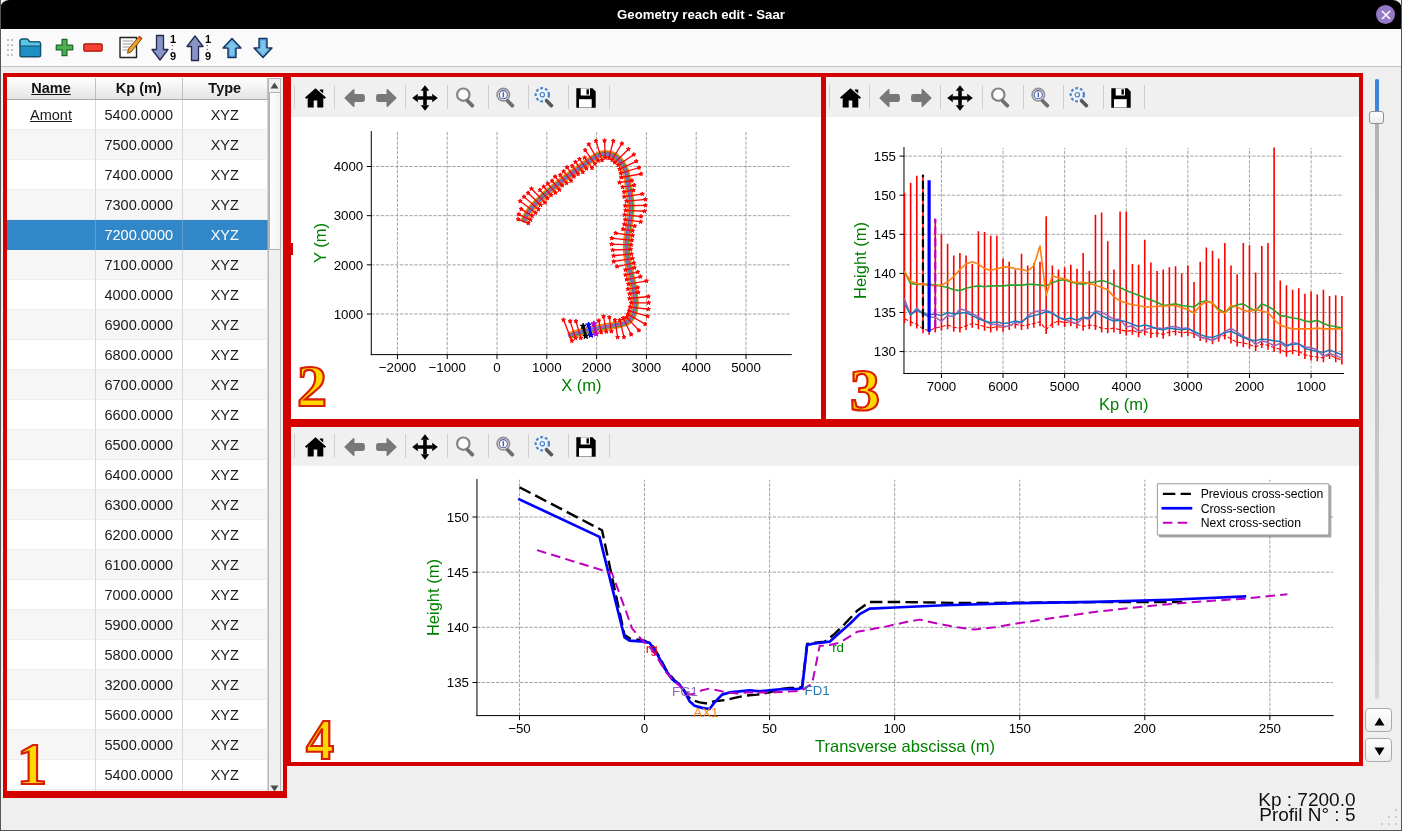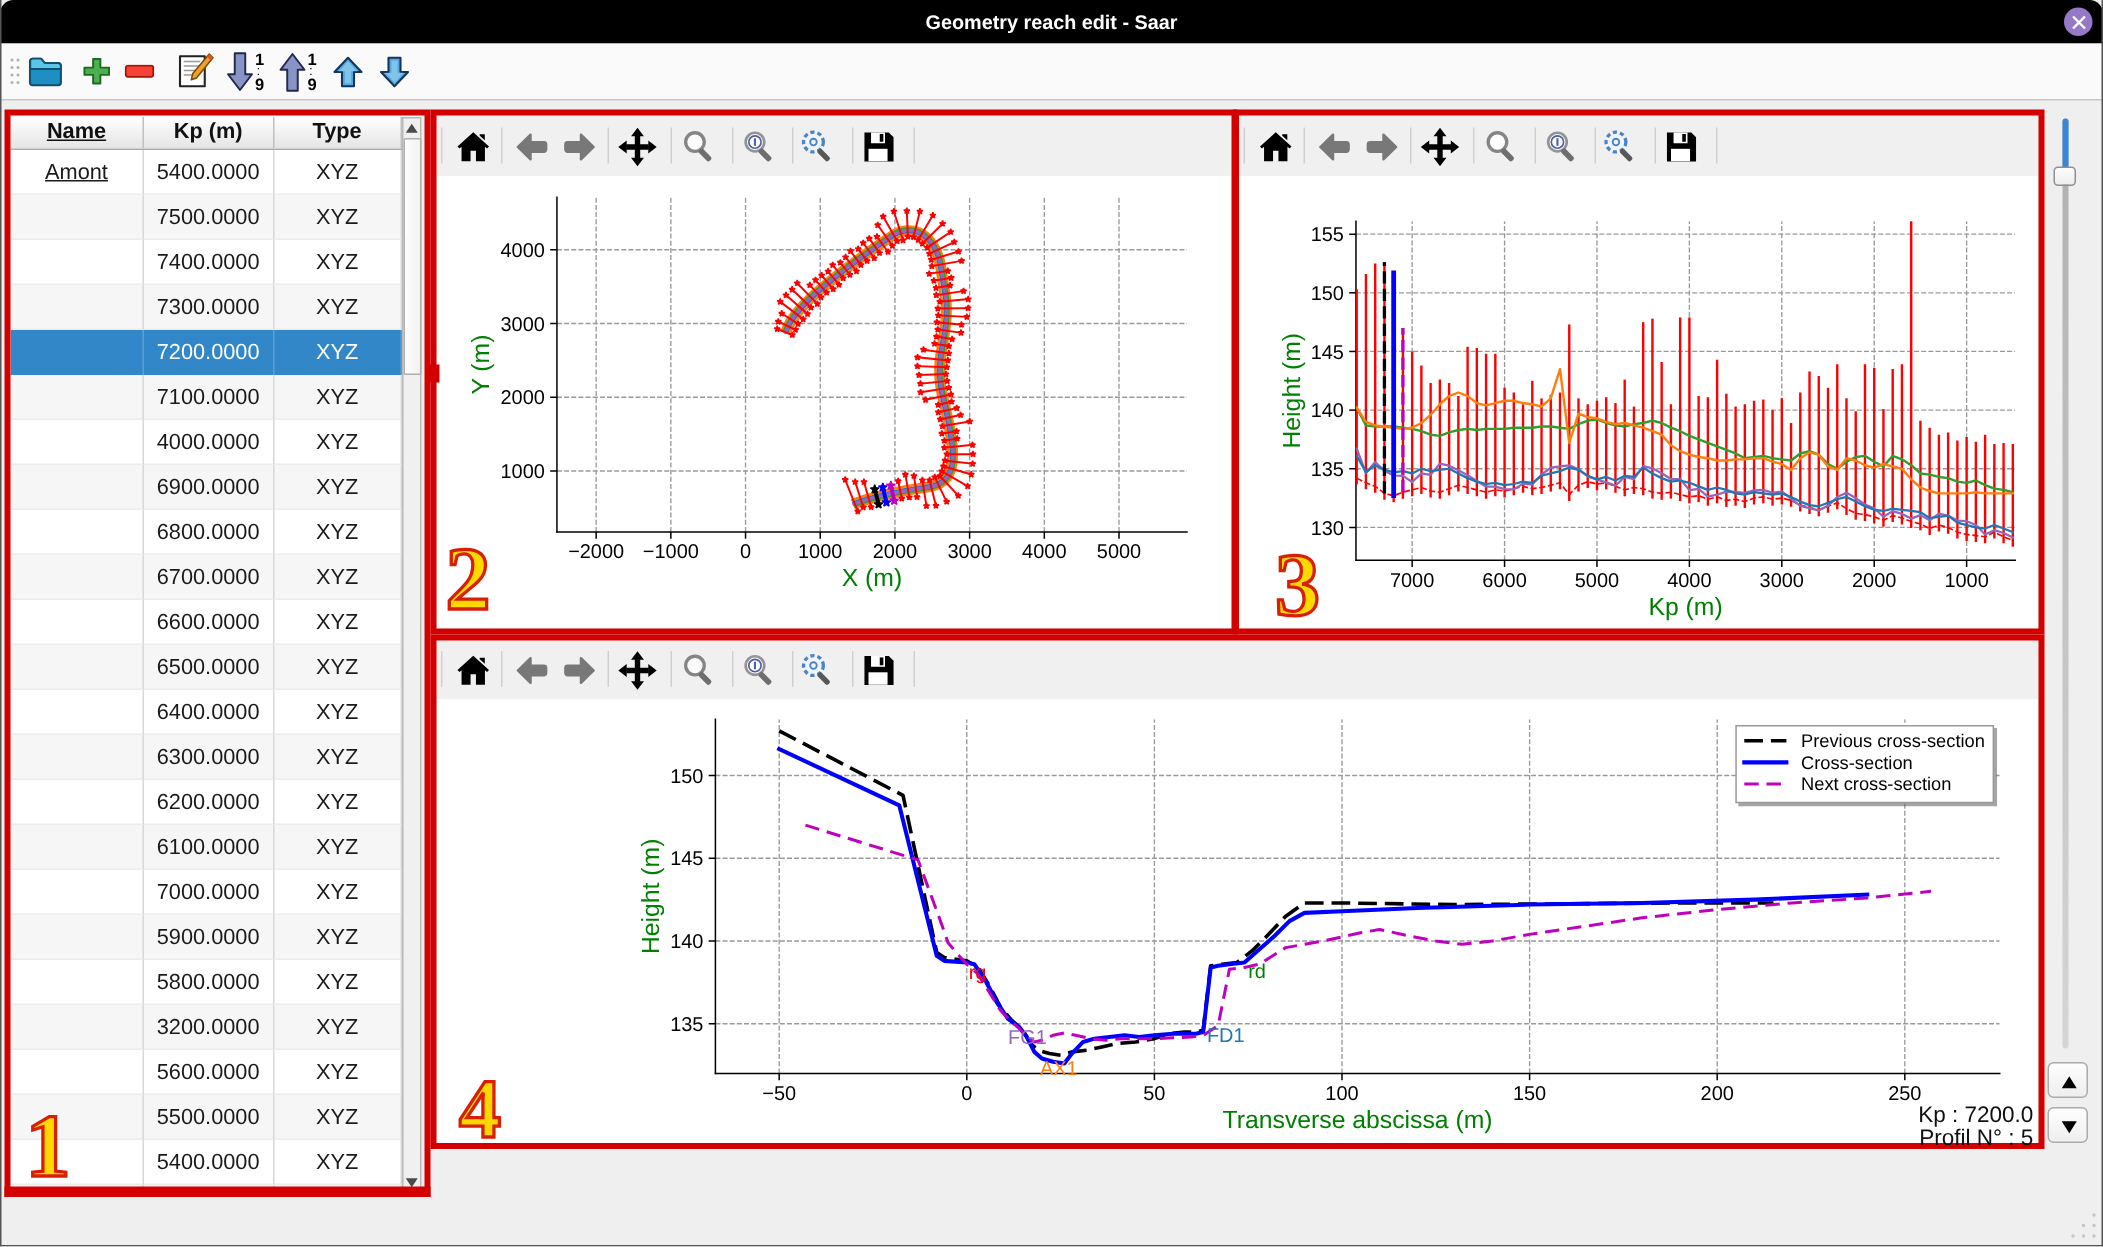--- a/index.html
+++ b/index.html
@@ -29,21 +29,21 @@
 .vsep { position:absolute; width:1px; height:24px; background:#cfcfcf; z-index:6; }
 .abs svg, svg.abs { z-index:7; }
 .fig { position:absolute; z-index:1; }
 .numlabel { position:absolute; z-index:30; font-family:"Liberation Serif",serif; font-weight:bold;
   color:#ffd800; -webkit-text-stroke:2.2px #d81e05; font-size:60px; line-height:1; }
 #slider { position:absolute; left:1374.5px; top:79px; width:4px; height:620px; background:linear-gradient(#b0b0b0,#d5d5d5); border-radius:2px; }
 #sliderblue { position:absolute; left:1374.5px; top:79px; width:4px; height:34px; background:#3986d8; border-radius:2px; }
 #sliderhandle { position:absolute; left:1369px; top:111px; width:15px; height:13px; background:linear-gradient(#fefefe,#ededed); border:1px solid #909090; border-radius:3px; }
 .spinbtn { position:absolute; left:1365px; width:27px; height:24px; background:linear-gradient(#fefefe,#eeeeee); border:1px solid #ababab; border-radius:4px; }
 .spinbtn svg { position:absolute; left:8px; top:7.5px; }
-#statustext { position:absolute; right:46.5px; top:737px; text-align:right; font-size:15px; color:#111; line-height:14.8px; z-index:25;}
+#statustext { position:absolute; right:46.5px; top:793px; text-align:right; font-size:19px; color:#111; line-height:14.8px; z-index:25;}
 .grip { position:absolute; z-index:50; }
 </style></head>
 <body>
 <div id="titlebar">Geometry reach edit - Saar
   <div id="closebtn">
       <svg width="10" height="10" viewBox="0 0 10 10">
         <path d="M1 1 9 9 M9 1 1 9" stroke="#fff" stroke-width="1.6" stroke-linecap="round"></path>
       </svg>
     </div>
 </div>

